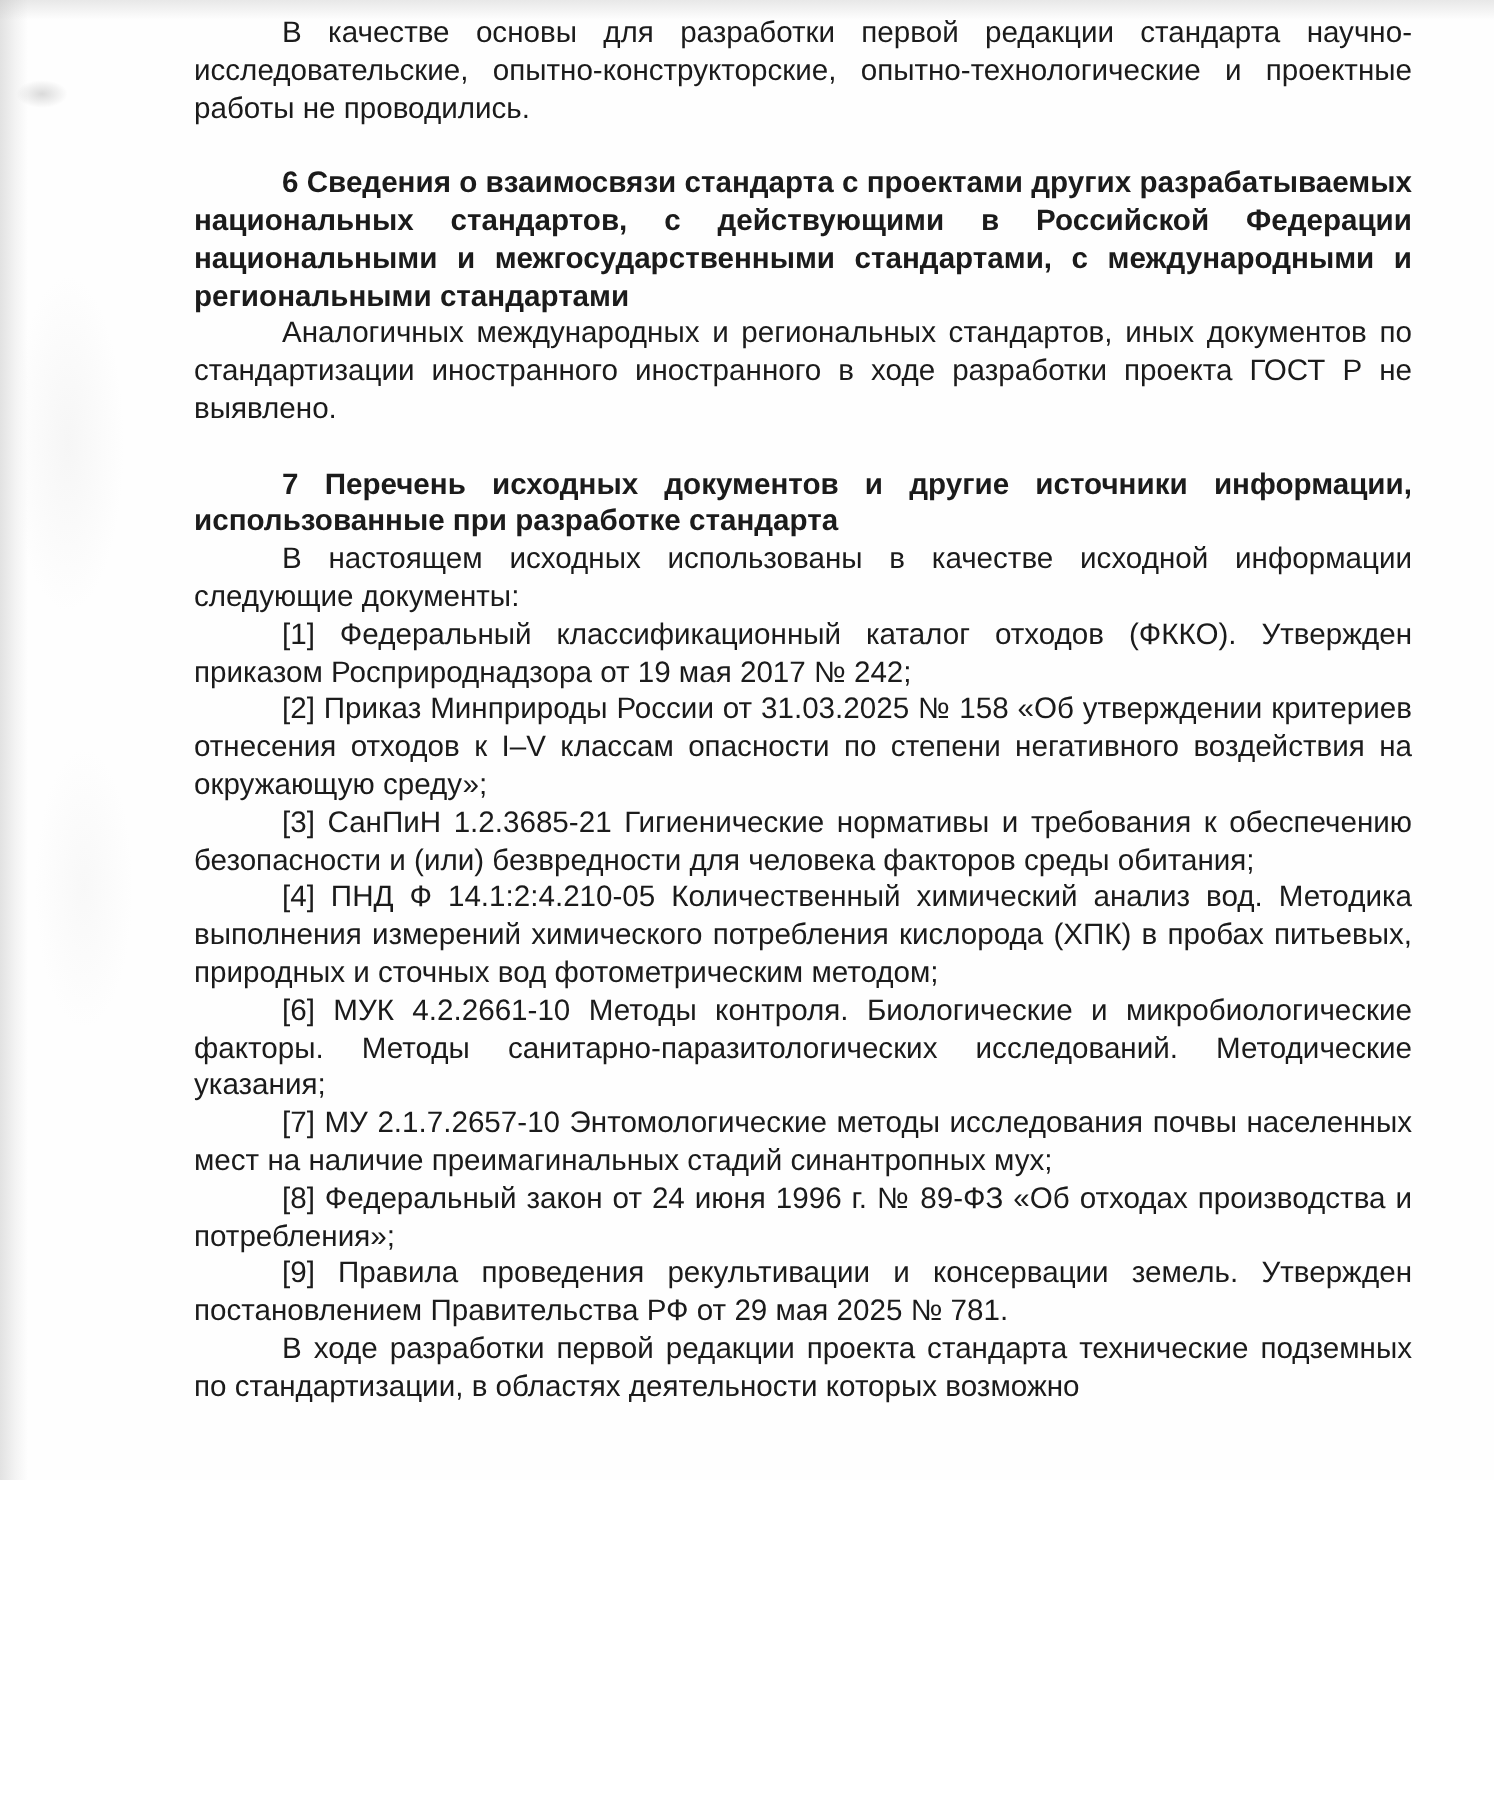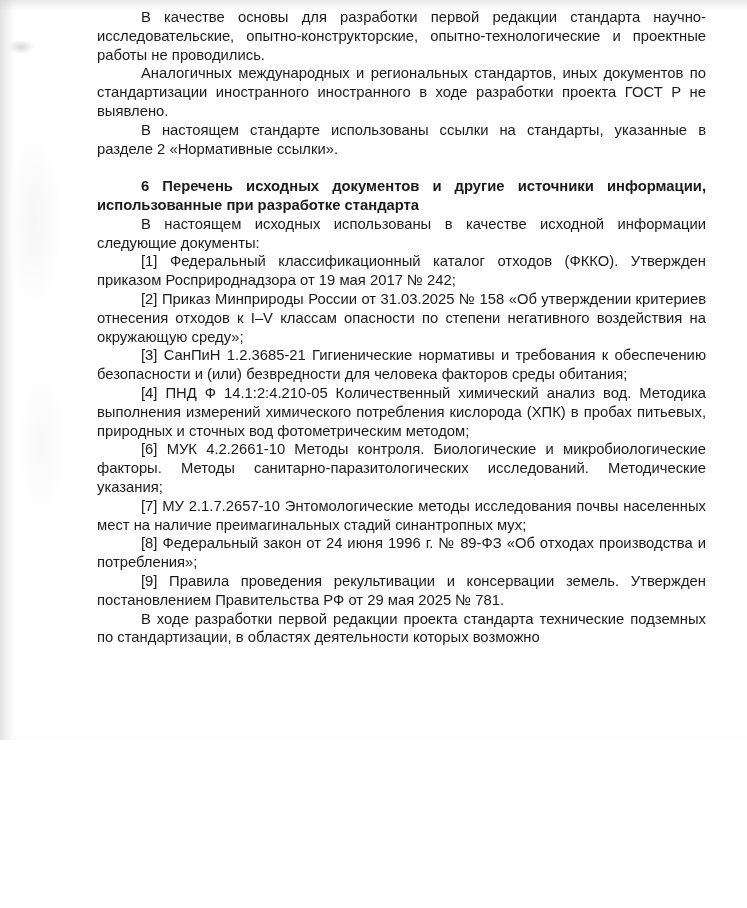--- a/index.html
+++ b/index.html
@@ -69,23 +69,23 @@
 <body>
 
 <div class="page">
   <div class="scan-mottle"></div>
   <div class="scan-edge-left"></div>
   <div class="scan-edge-top"></div>
   <div class="scan-smudge"></div>
 
   <div class="content">
     <p class="para">В качестве основы для разработки первой редакции стандарта научно-исследовательские, опытно-конструкторские, опытно-технологические и проектные работы не проводились.</p>
+    <p class="para heading">6 Сведения о взаимосвязи стандарта с проектами других разрабатываемых национальных стандартов, с действующими в Российской Федерации национальными и межгосударственными стандартами, с международными и региональными стандартами</p>
     <p class="para">Аналогичных международных и региональных стандартов, иных документов по стандартизации иностранного иностранного в ходе разработки проекта ГОСТ Р не выявлено.</p>
-    <p class="para">В настоящем стандарте использованы ссылки на стандарты, указанные в разделе 2 «Нормативные ссылки».</p>
-    <p class="para heading">6 Перечень исходных документов и другие источники информации, использованные при разработке стандарта</p>
+    <p class="para heading">7 Перечень исходных документов и другие источники информации, использованные при разработке стандарта</p>
     <p class="para">В настоящем исходных использованы в качестве исходной информации следующие документы:</p>
     <p class="para">[1] Федеральный классификационный каталог отходов (ФККО). Утвержден приказом Росприроднадзора от 19 мая 2017 № 242;</p>
     <p class="para">[2] Приказ Минприроды России от 31.03.2025 № 158 «Об утверждении критериев отнесения отходов к I–V классам опасности по степени негативного воздействия на окружающую среду»;</p>
     <p class="para">[3] СанПиН 1.2.3685-21 Гигиенические нормативы и требования к обеспечению безопасности и (или) безвредности для человека факторов среды обитания;</p>
     <p class="para">[4] ПНД Ф 14.1:2:4.210-05 Количественный химический анализ вод. Методика выполнения измерений химического потребления кислорода (ХПК) в пробах питьевых, природных и сточных вод фотометрическим методом;</p>
     <p class="para">[6] МУК 4.2.2661-10 Методы контроля. Биологические и микробиологические факторы. Методы санитарно-паразитологических исследований. Методические указания;</p>
     <p class="para">[7] МУ 2.1.7.2657-10 Энтомологические методы исследования почвы населенных мест на наличие преимагинальных стадий синантропных мух;</p>
     <p class="para">[8] Федеральный закон от 24 июня 1996 г. № 89-ФЗ «Об отходах производства и потребления»;</p>
     <p class="para">[9] Правила проведения рекультивации и консервации земель. Утвержден постановлением Правительства РФ от 29 мая 2025 № 781.</p>
     <p class="para">В ходе разработки первой редакции проекта стандарта технические подземных по стандартизации, в областях деятельности которых возможно</p>

